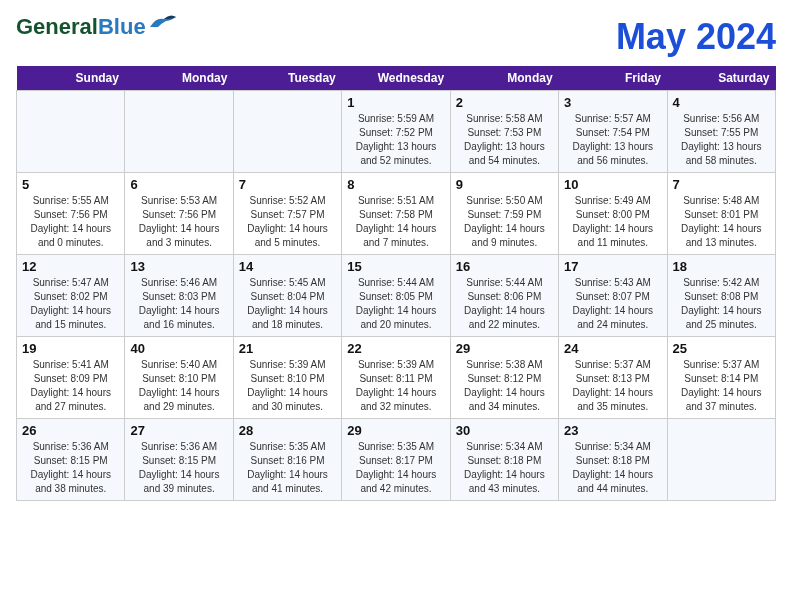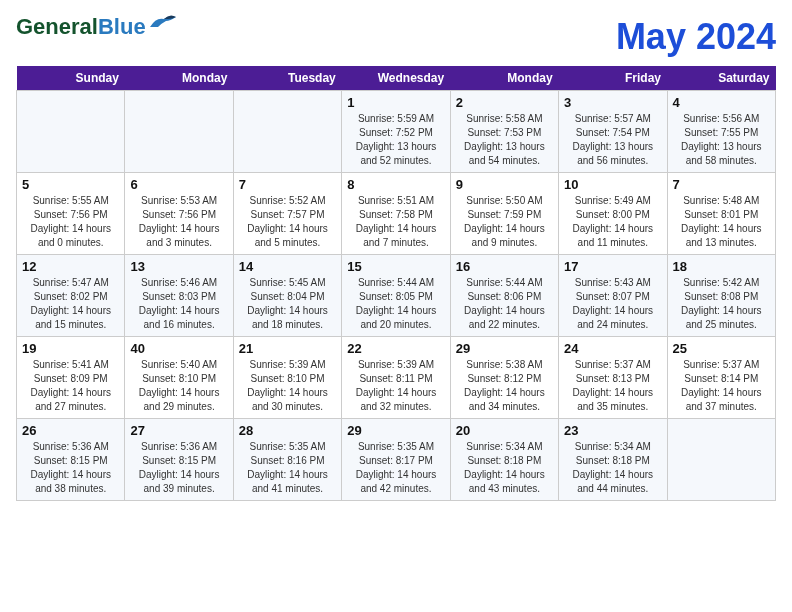--- a/index.html
+++ b/index.html
@@ -242,21 +242,21 @@
         </td>
         <td>
           <span class="day-num">28</span>
           <div class="cell-info">Sunrise: 5:35 AM<br>Sunset: 8:16 PM<br>Daylight: 14 hours<br>and 41 minutes.</div>
         </td>
         <td>
           <span class="day-num">29</span>
           <div class="cell-info">Sunrise: 5:35 AM<br>Sunset: 8:17 PM<br>Daylight: 14 hours<br>and 42 minutes.</div>
         </td>
         <td>
-          <span class="day-num">20</span>
+          <span class="day-num">30</span>
           <div class="cell-info">Sunrise: 5:34 AM<br>Sunset: 8:18 PM<br>Daylight: 14 hours<br>and 43 minutes.</div>
         </td>
         <td>
           <span class="day-num">23</span>
           <div class="cell-info">Sunrise: 5:34 AM<br>Sunset: 8:18 PM<br>Daylight: 14 hours<br>and 44 minutes.</div>
         </td>
         <td class="empty"></td>
       </tr>
     </tbody>
 </table>

